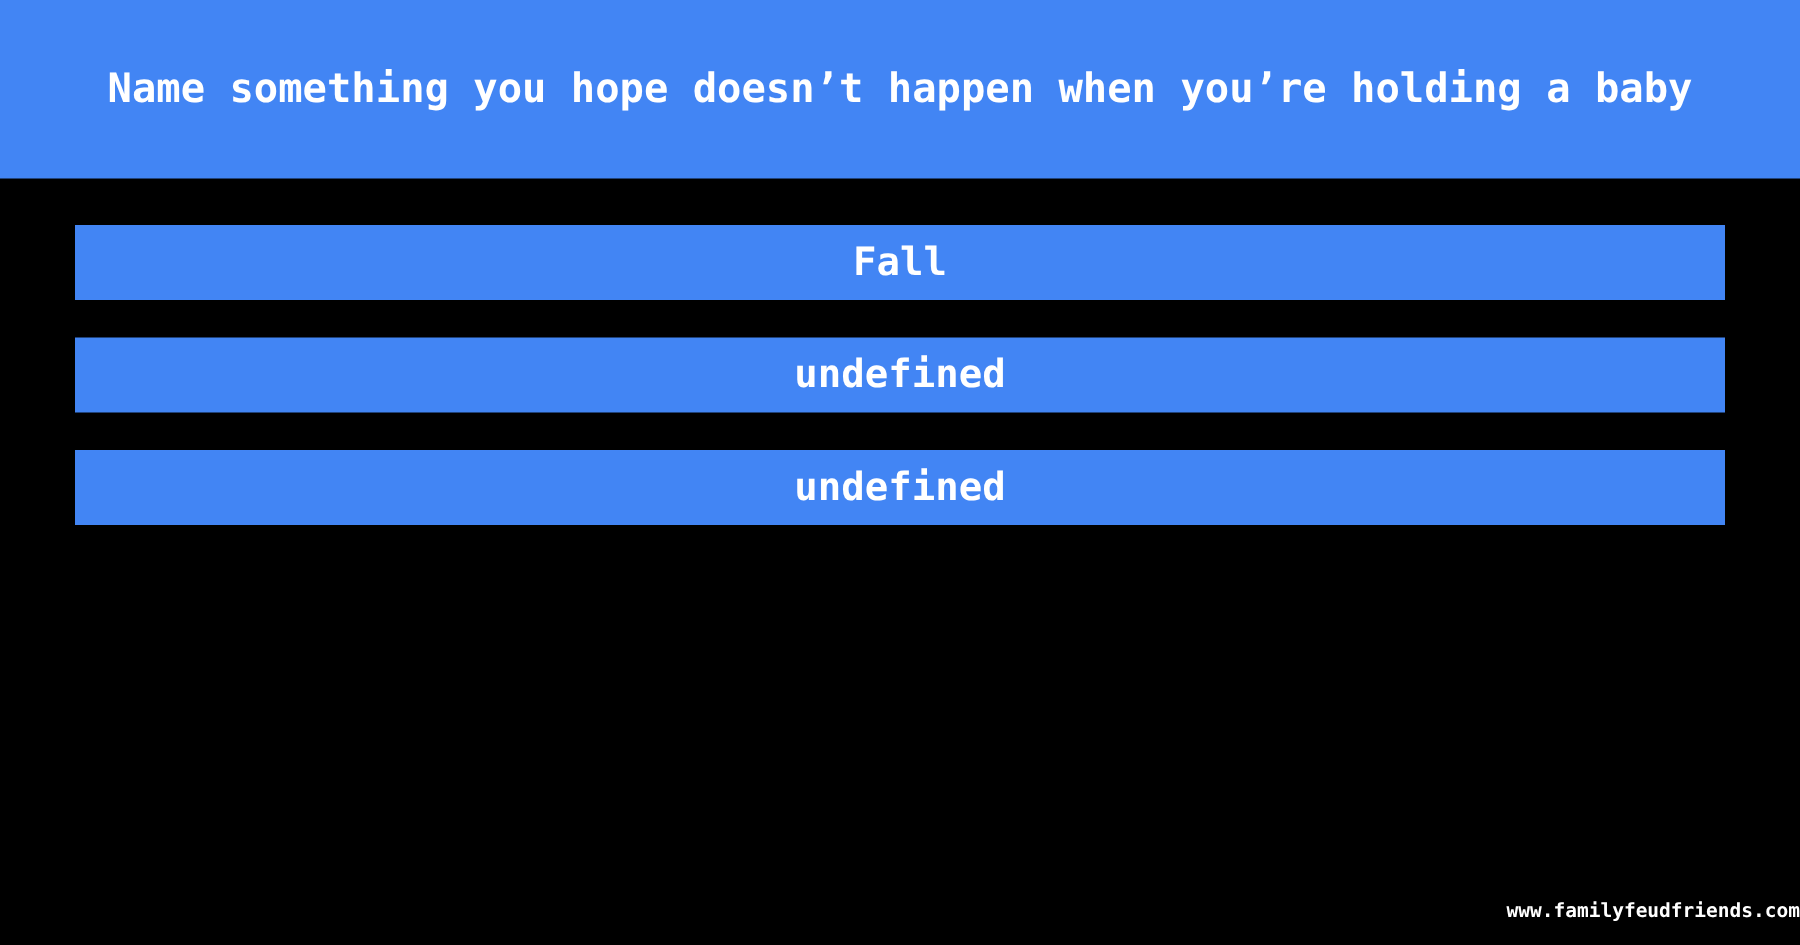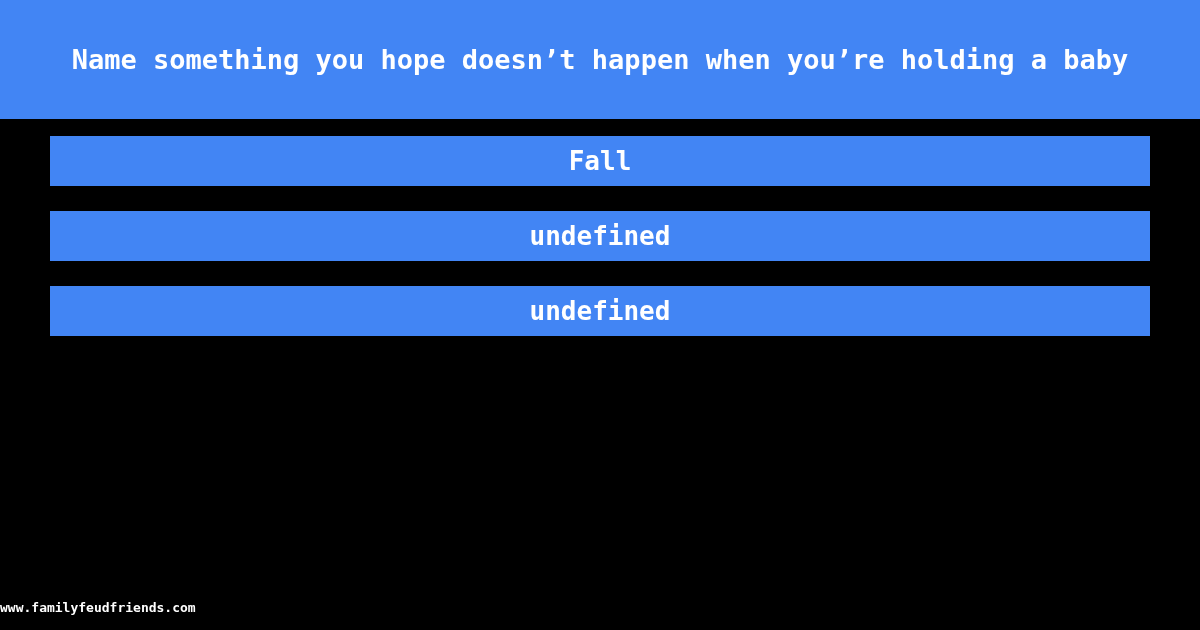--- a/index.html
+++ b/index.html
@@ -39,21 +39,21 @@
     font-size: 27px;
     font-weight: bold;
     letter-spacing: 0px;
     line-height: 1.15;
     text-align: center;
     white-space: nowrap;
   }
   .answers {
     position: absolute;
     left: 50px;
-    top: 136px;
+    top: 150px;
     width: 1100px;
   }
   .answer-bar {
     width: 1100px;
     height: 50px;
     background: #4285f4;
     display: flex;
     align-items: center;
     justify-content: center;
     margin-bottom: 25px;
@@ -71,21 +71,21 @@
     text-align: center;
     white-space: nowrap;
   }
   .footer {
     position: absolute;
     left: 0;
     bottom: 16px;
     width: 1200px;
     display: flex;
     align-items: center;
-    justify-content: flex-start;
+    justify-content: flex-end;
   }
   .footer-text {
     color: #ffffff;
     font-family: "DejaVu Sans Mono", "Liberation Mono", monospace;
     font-size: 13px;
     font-weight: bold;
     letter-spacing: 0px;
     line-height: 1;
     text-align: center;
     white-space: nowrap;

